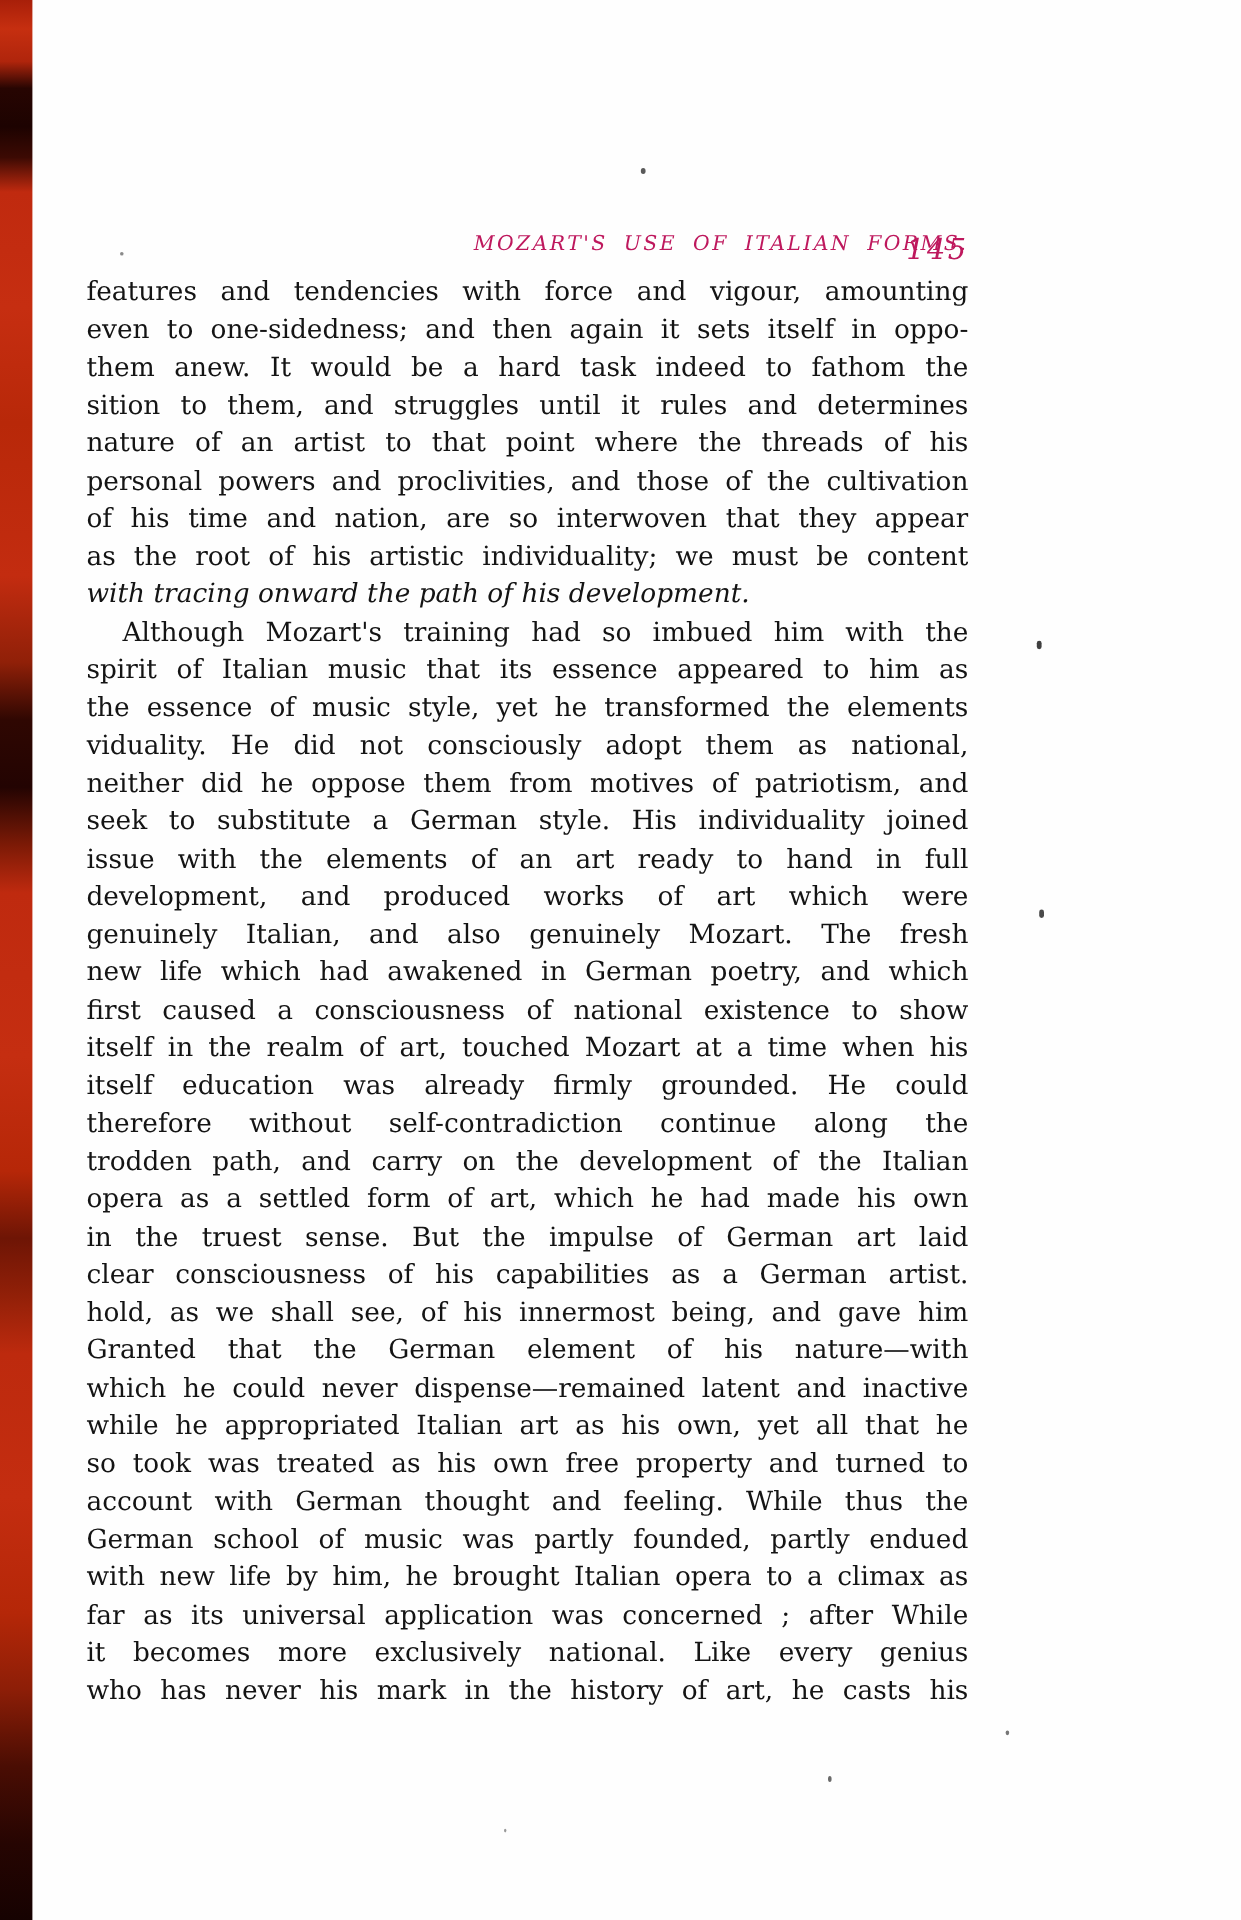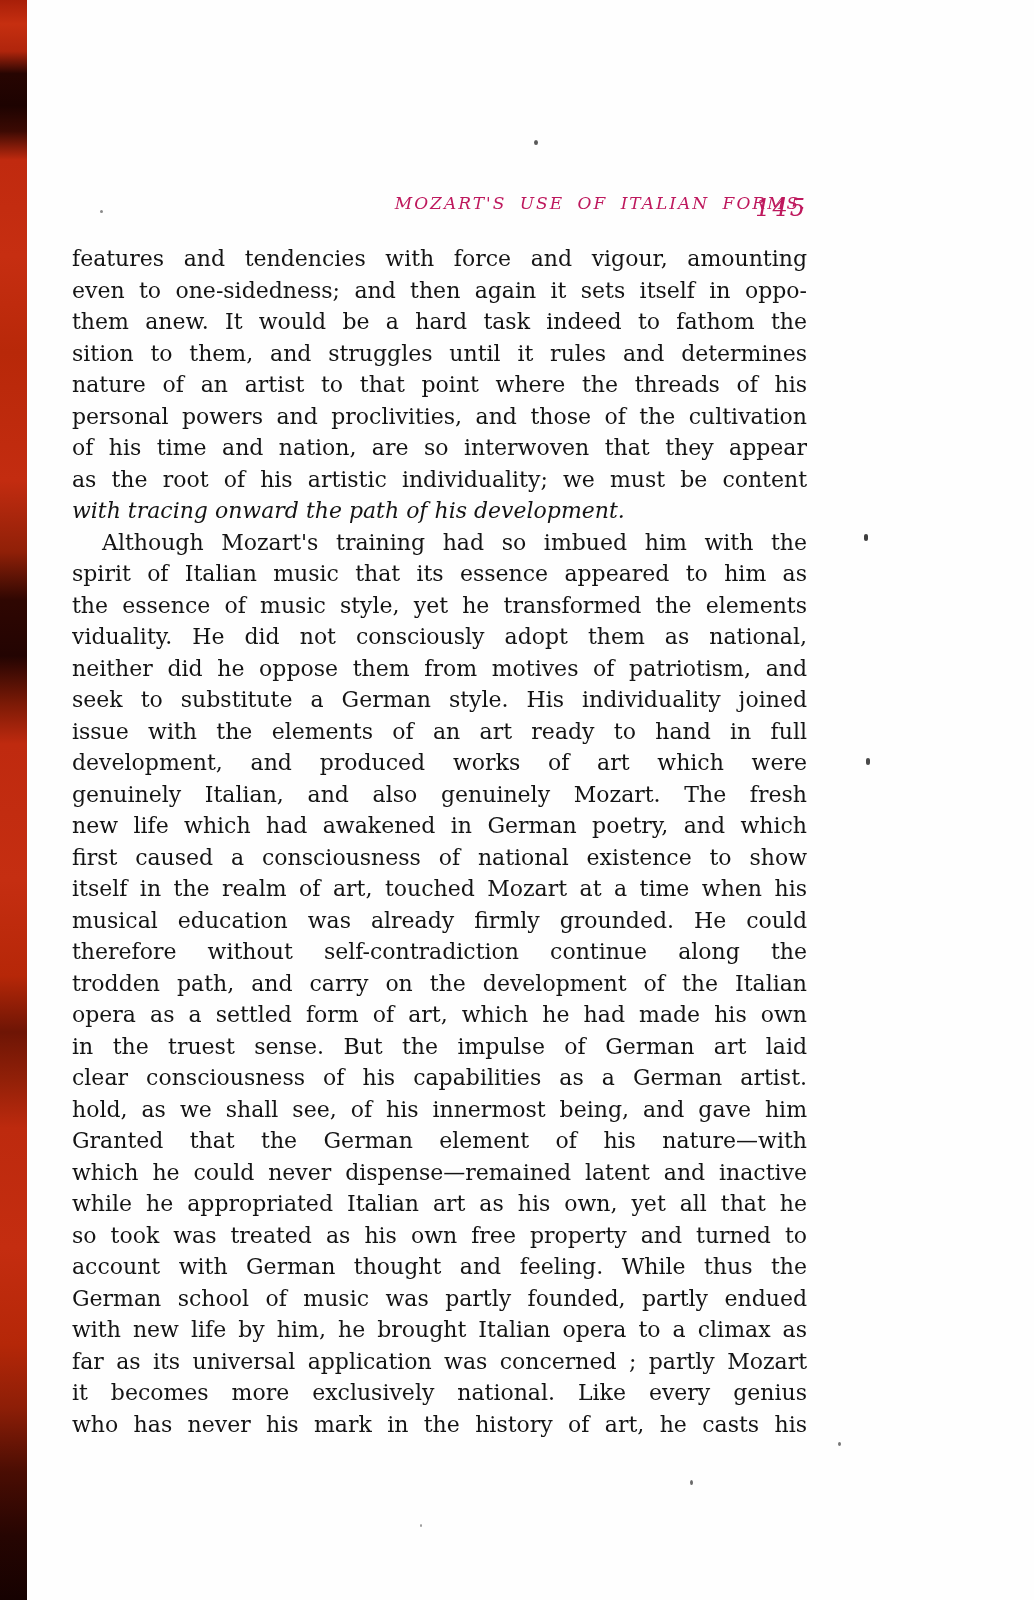--- a/index.html
+++ b/index.html
@@ -60,21 +60,21 @@
     font-style: italic;
   }
   .page-number {
     position: absolute;
     right: 0; top: 1px;
     font-size: 24px;
     letter-spacing: 2px;
     word-spacing: normal;
   }
   .body-text {
-    margin-top: 26px;
+    margin-top: 11px;
   }
   .line {
     font-size: 22px;
     line-height: 31.5px;
     height: 31.5px;
     color: #141414;
     text-align: justify;
     text-align-last: justify;
     -moz-text-align-last: justify;
     white-space: normal;
@@ -125,35 +125,35 @@
       <div class="line">the essence of music style, yet he transformed the elements</div>
       <div class="line">viduality.  He did not consciously adopt them as national,</div>
       <div class="line">neither did he oppose them from motives of patriotism, and</div>
       <div class="line">seek to substitute a German style.  His individuality joined</div>
       <div class="line">issue with the elements of an art ready to hand in full</div>
       <div class="line">development, and produced works of art which were</div>
       <div class="line">genuinely Italian, and also genuinely Mozart.  The fresh</div>
       <div class="line">new life which had awakened in German poetry, and which</div>
       <div class="line">first caused a consciousness of national existence to show</div>
       <div class="line">itself in the realm of art, touched Mozart at a time when his</div>
-      <div class="line">musical education was already firmly grounded.  He could</div>
+      <div class="line">itself education was already firmly grounded.  He could</div>
       <div class="line">therefore without self-contradiction continue along the</div>
       <div class="line">trodden path, and carry on the development of the Italian</div>
       <div class="line">opera as a settled form of art, which he had made his own</div>
       <div class="line">in the truest sense.  But the impulse of German art laid</div>
       <div class="line">clear consciousness of his capabilities as a German artist.</div>
       <div class="line">hold, as we shall see, of his innermost being, and gave him</div>
       <div class="line">Granted that the German element of his nature—with</div>
       <div class="line">which he could never dispense—remained latent and inactive</div>
       <div class="line">while he appropriated Italian art as his own, yet all that he</div>
       <div class="line">so took was treated as his own free property and turned to</div>
       <div class="line">account with German thought and feeling.  While thus the</div>
       <div class="line">German school of music was partly founded, partly endued</div>
       <div class="line">with new life by him, he brought Italian opera to a climax as</div>
-      <div class="line">far as its universal application was concerned ; partly Mozart</div>
+      <div class="line">far as its universal application was concerned ; after While</div>
       <div class="line">it becomes more exclusively national.  Like every genius</div>
       <div class="line">who has never his mark in the history of art, he casts his</div>
     </div>
 </div>
 
 <div class="speck s1"></div>
 <div class="speck s2"></div>
 <div class="speck s3"></div>
 <div class="speck s4"></div>
 <div class="speck s5"></div>

